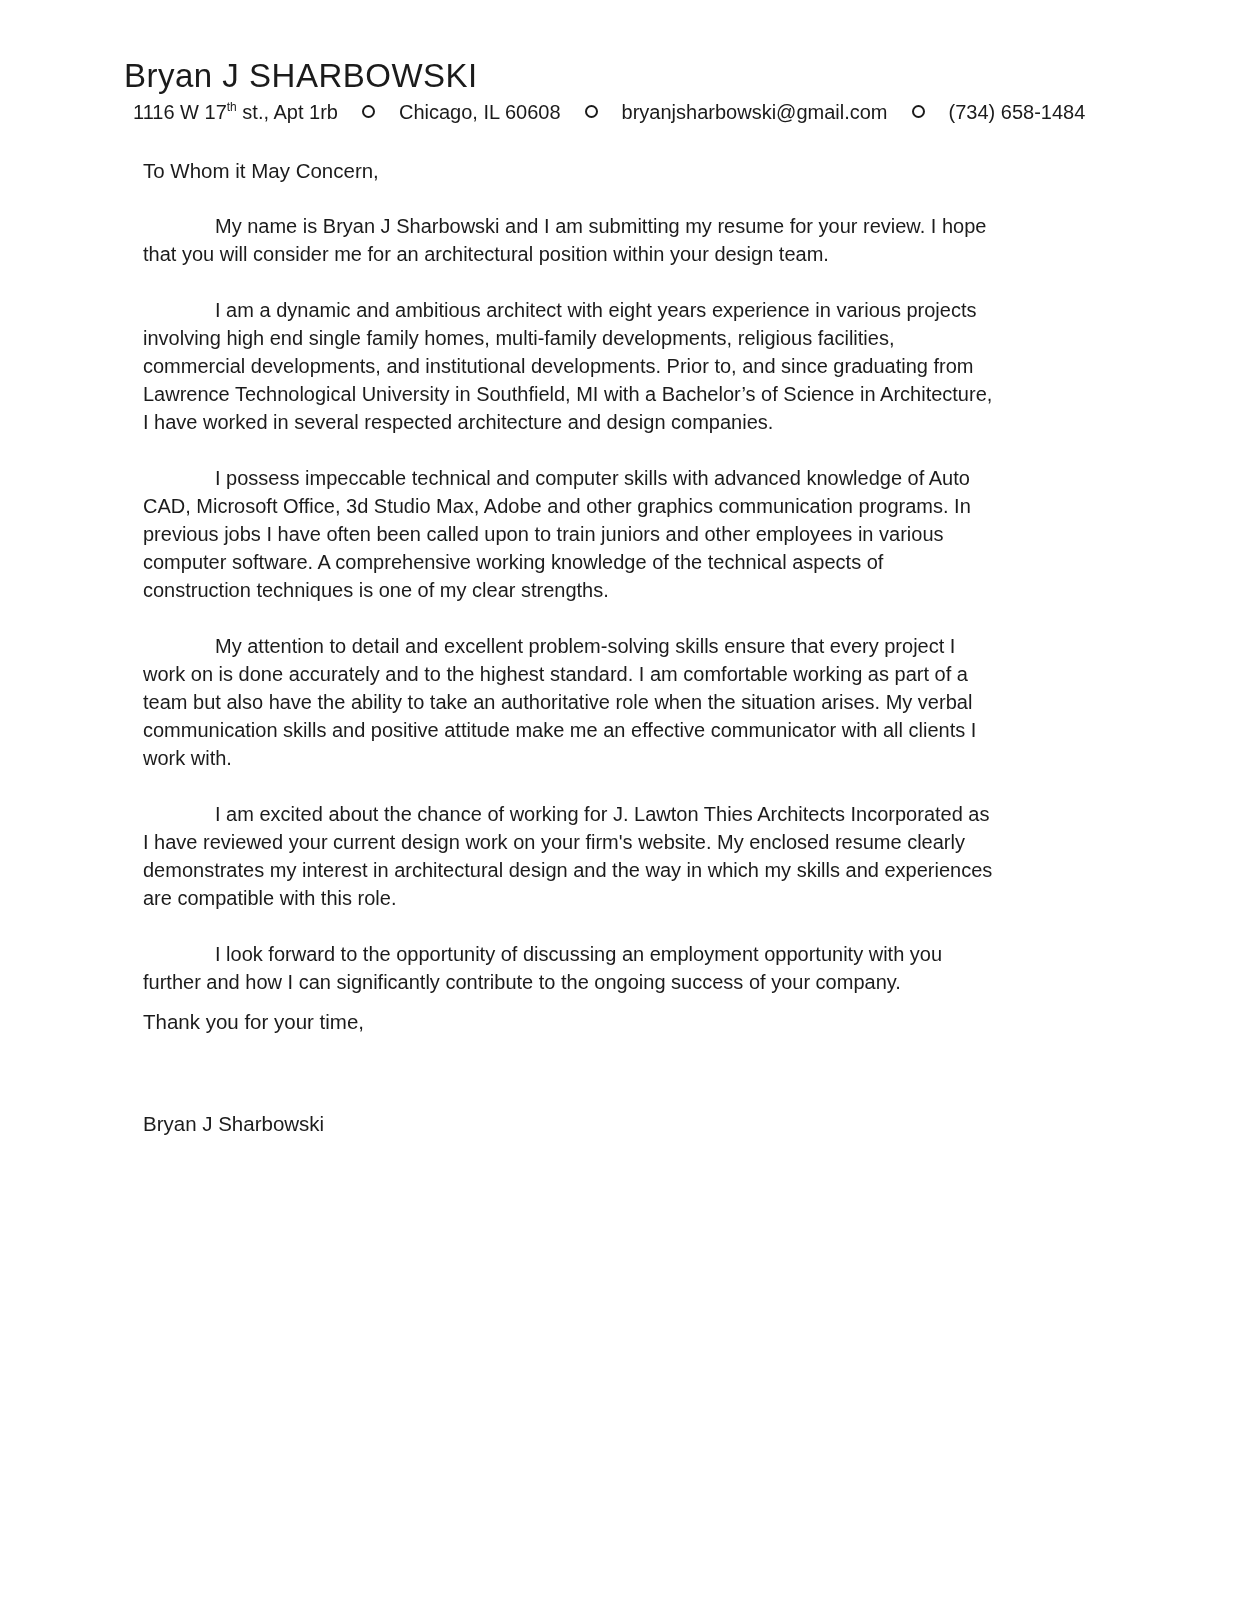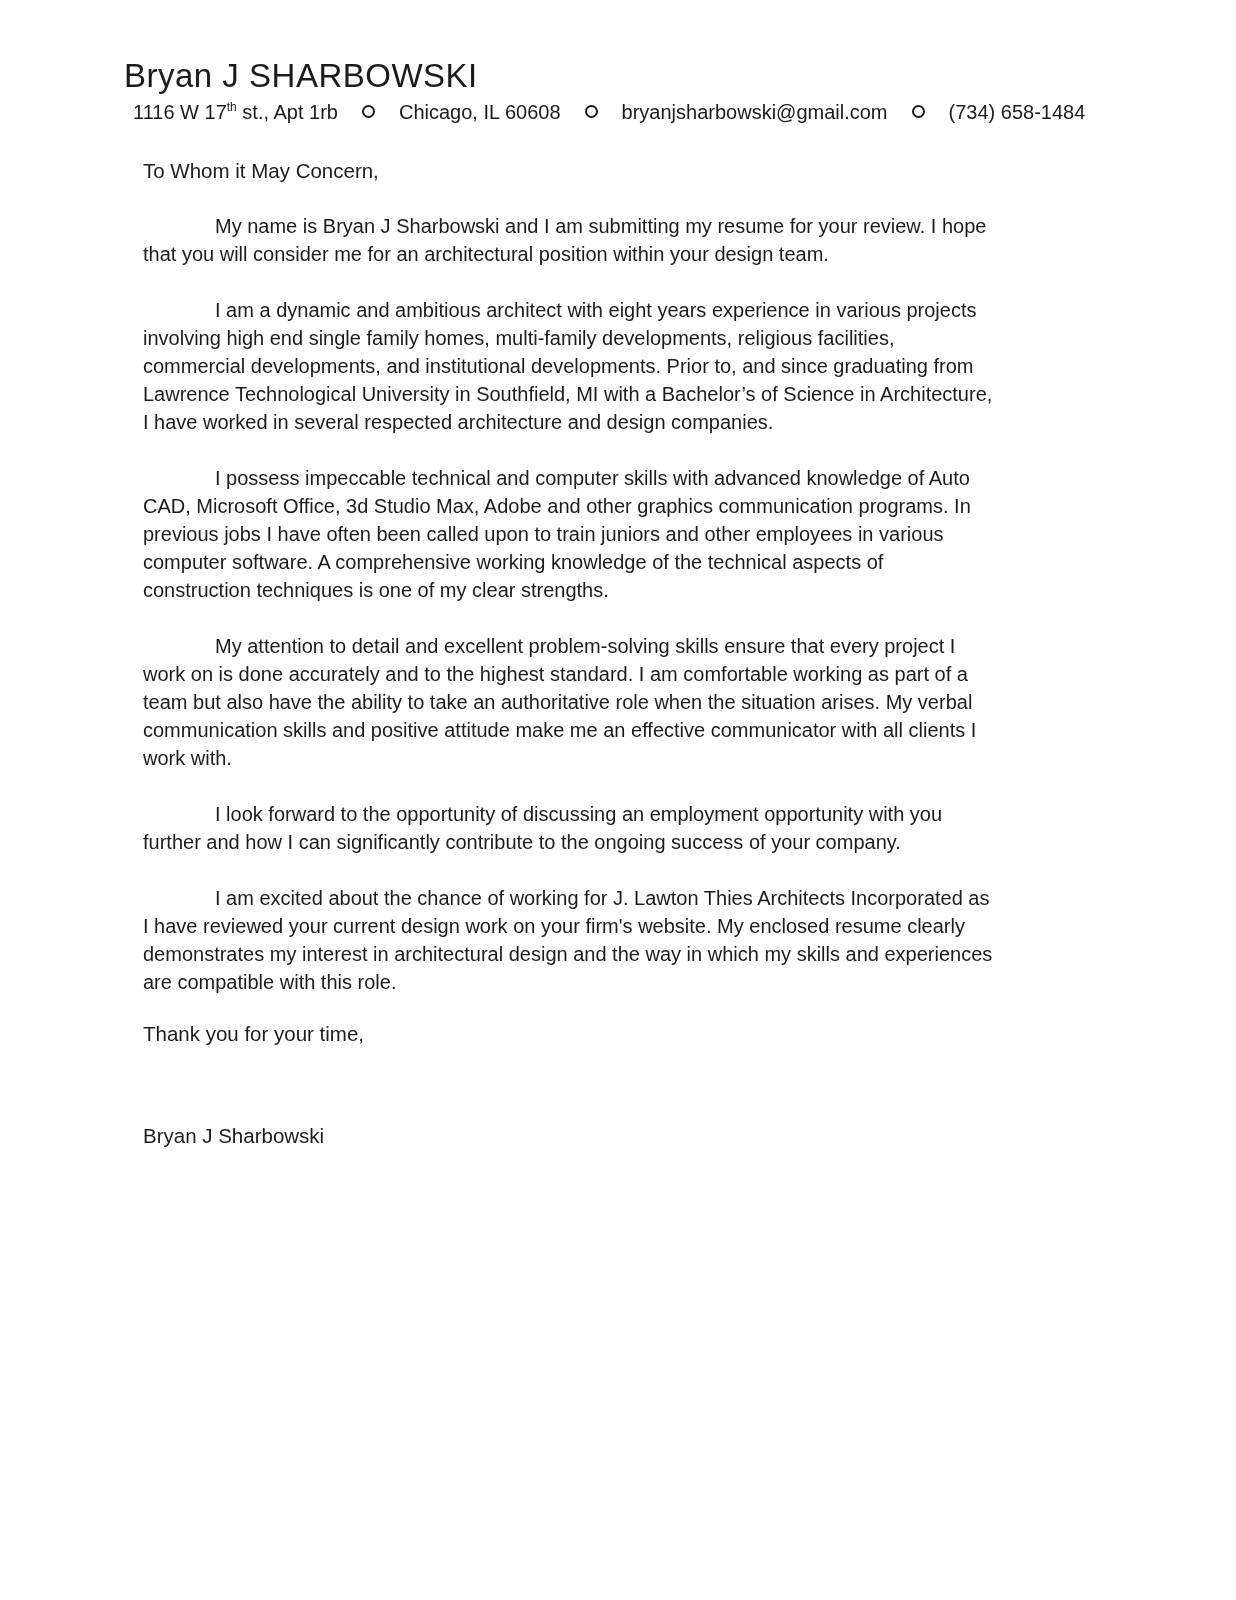--- a/index.html
+++ b/index.html
@@ -70,21 +70,21 @@
     line-height: 27px;
   }
   .body-paragraph {
     margin: 28px 0 0 0;
     font-size: 20px;
     line-height: 28px;
     text-indent: 72px;
     text-align: left;
   }
   .closing {
-    margin-top: 24px;
+    margin-top: 12px;
     font-size: 20.5px;
     line-height: 28px;
   }
   .signature {
     margin-top: 74px;
     font-size: 20.5px;
     line-height: 28px;
   }
 </style>
 </head>
@@ -108,22 +108,22 @@
     <div class="salutation">To Whom it May Concern,</div>
 
     <p class="body-paragraph">My name is Bryan J Sharbowski and I am submitting my resume for your review. I hope that you will consider me for an architectural position within your design team.</p>
 
     <p class="body-paragraph">I am a dynamic and ambitious architect with eight years experience in various projects involving high end single family homes, multi-family developments, religious facilities, commercial developments, and institutional developments. Prior to, and since graduating from Lawrence Technological University in Southfield, MI with a Bachelor’s of Science in Architecture, I have worked in several respected architecture and design companies.</p>
 
     <p class="body-paragraph">I possess impeccable technical and computer skills with advanced knowledge of Auto CAD, Microsoft Office, 3d Studio Max, Adobe and other graphics communication programs. In previous jobs I have often been called upon to train juniors and other employees in various computer software. A comprehensive working knowledge of the technical aspects of construction techniques is one of my clear strengths.</p>
 
     <p class="body-paragraph">My attention to detail and excellent problem-solving skills ensure that every project I work on is done accurately and to the highest standard. I am comfortable working as part of a team but also have the ability to take an authoritative role when the situation arises. My verbal communication skills and positive attitude make me an effective communicator with all clients I work with.</p>
 
+    <p class="body-paragraph">I am excited about the chance of working for J. Lawton Thies Architects Incorporated as I have reviewed your current design work on your firm's website. My enclosed resume clearly demonstrates my interest in architectural design and the way in which my skills and experiences are compatible with this role.</p>
+
     <p class="body-paragraph">I look forward to the opportunity of discussing an employment opportunity with you further and how I can significantly contribute to the ongoing success of your company.</p>
-
-    <p class="body-paragraph">I am excited about the chance of working for J. Lawton Thies Architects Incorporated as I have reviewed your current design work on your firm's website. My enclosed resume clearly demonstrates my interest in architectural design and the way in which my skills and experiences are compatible with this role.</p>
 
     <div class="closing">Thank you for your time,</div>
 
     <div class="signature">Bryan J Sharbowski</div>
 
   </main>
 </div>
 
 </body></html>

